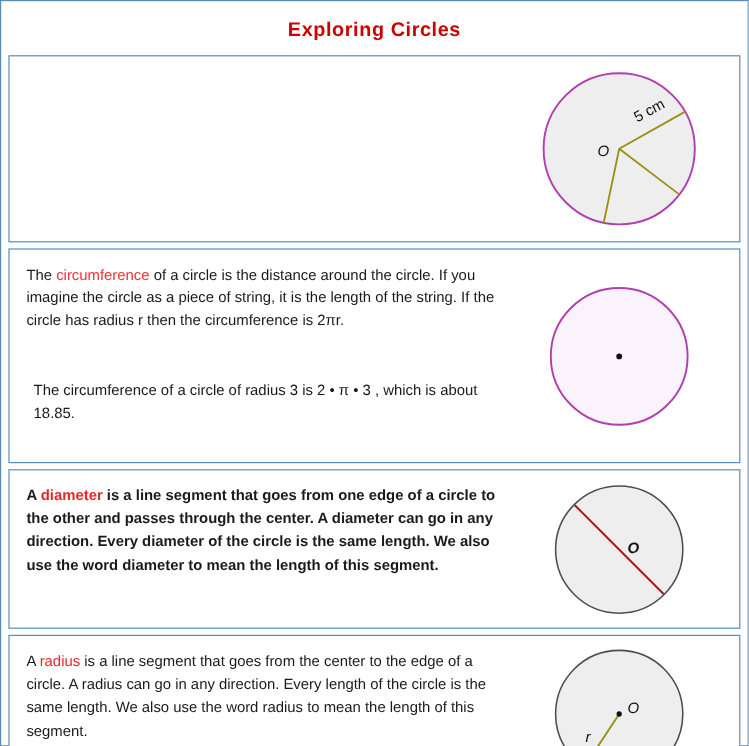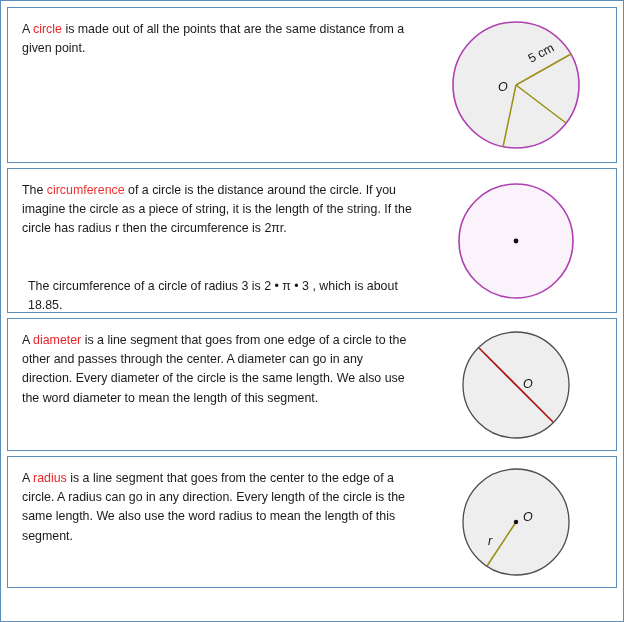--- a/index.html
+++ b/index.html
@@ -63,45 +63,43 @@
   }
   .kw2 {
     color: #ee3333;
   }
   .indent {
     padding-left: 6px;
     margin-top: 38px;
   }
   
   #sec-1 { height: 156px; }
-  #sec-2 { height: 145px; }
-  #sec-3 { height: 133px; }
+  #sec-2 { height: 179px; }
+  #sec-3 { height: 133px; font-weight: bold; }
   #sec-4 { height: 132px; }
 
   .fig-label {
     font-style: italic;
     font-size: 12.5px;
     fill: #111;
   }
   .fig-label-plain {
     font-size: 12.5px;
     fill: #111;
   }
 </style>
 </head>
 <body>
 
 <div class="page">
 
+  <div class="title">Exploring  Circles</div>
 
   <div class="section" id="sec-1">
     <div class="sec-text">
-      <p>
-        <span>A </span><span class="kw">circle</span><span> is made out of all the points that are the same distance from  a given point.</span>
-      </p>
     </div>
     <div class="sec-fig">
       <svg width="180" height="140" viewBox="0 0 180 140">
         <circle cx="85" cy="70" r="63" fill="#eeeeee" stroke="#b03fb0" stroke-width="1.6"></circle>
         <line x1="85" y1="70" x2="140" y2="39" stroke="#9a8f12" stroke-width="1.5"></line>
         <line x1="85" y1="70" x2="135" y2="108" stroke="#9a8f12" stroke-width="1.5"></line>
         <line x1="85" y1="70" x2="72" y2="132" stroke="#9a8f12" stroke-width="1.5"></line>
         <text class="fig-label" x="67" y="76">O</text>
         <text class="fig-label-plain" x="100" y="48" transform="rotate(-28 100 48)">5 cm</text>
       </svg>

